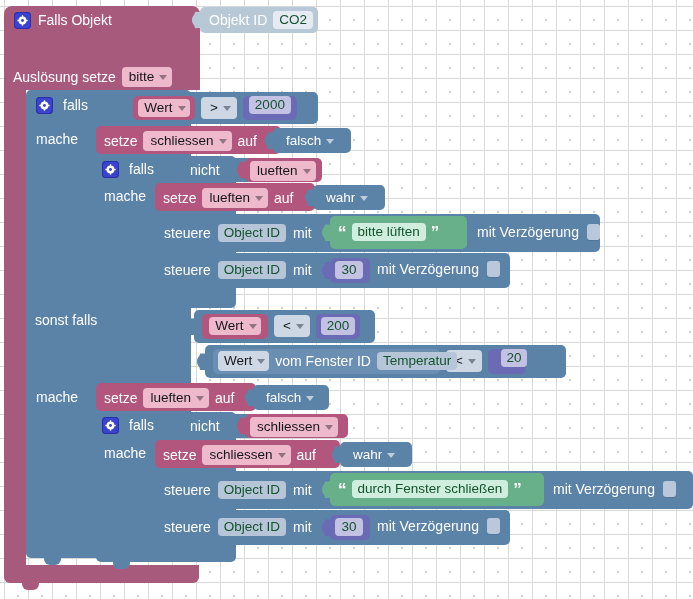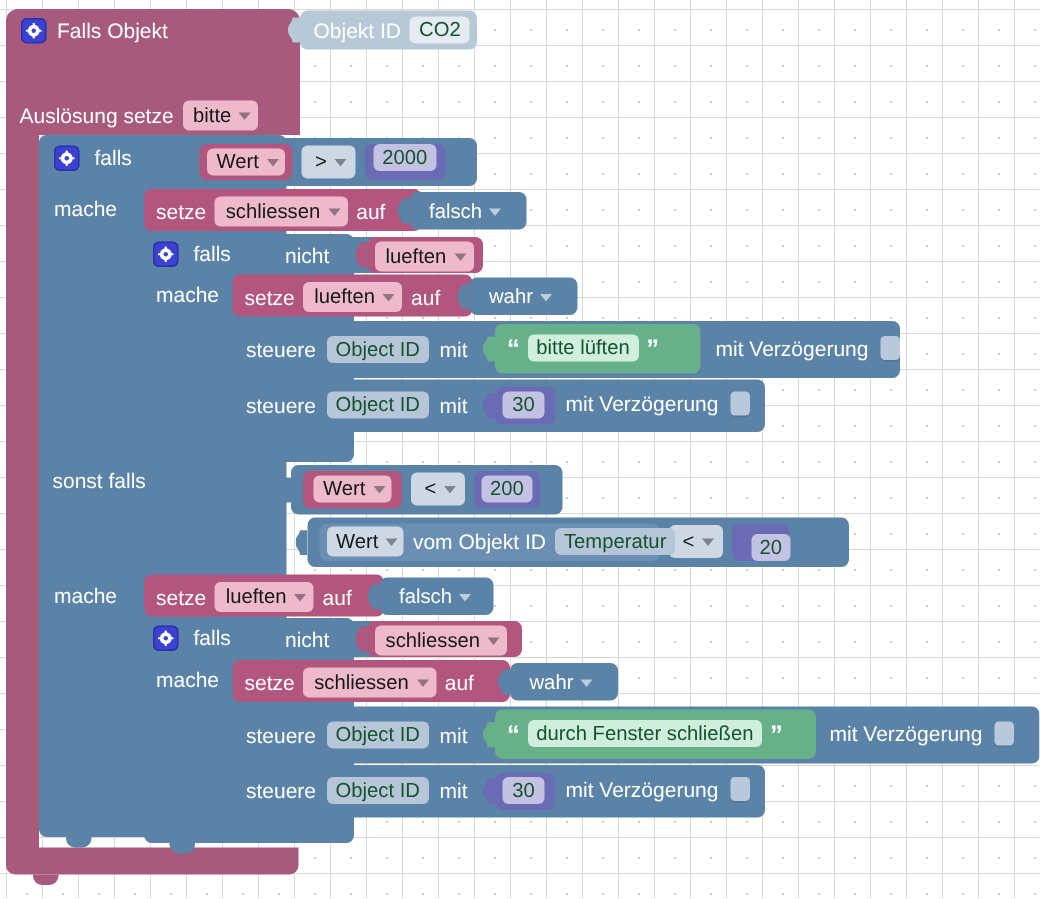--- a/index.html
+++ b/index.html
@@ -338,28 +338,28 @@
   <div class="blk c-logic val" style="left:205px;top:345px;width:361px;height:33px;">
     <span class="notch">
         <i style="background:#5b83a8;"></i>
       </span>
     <div class="row" style="left:8px;top:5px;height:22px;gap:6px;">
       <span class="blk c-logic val" style="position:relative;width:227px;height:25px;display:flex;align-items:center;gap:6px;padding-left:5px;background:#6a8fb2;">
         <span class="dd lt" style="padding:2px 4px 3px 6px;">
           <span>Wert</span>
           <span class="arr"></span>
         </span>
-        <span class="lbl">vom Objekt ID</span>
+        <span class="lbl">vom Fenster ID</span>
         <span class="field bluefld">Temperatur</span>
       </span>
       <span class="dd lt" style="padding:3px 6px 4px 9px;">
         <span>&lt;</span>
         <span class="arr"></span>
       </span>
-      <span class="blk c-math val" style="position:relative;width:38px;height:25px;display:flex;align-items:flex-end;justify-content:center;padding-left:14px;">
+      <span class="blk c-math val" style="position:relative;width:38px;height:25px;display:flex;align-items:flex-start;justify-content:center;padding-left:14px;">
         <span class="field num" style="min-width:26px;">20</span>
       </span>
     </div>
   </div>
 
   <span class="lbl" style="position:absolute;left:36px;top:390px;">mache</span>
 
   <div class="blk c-var stmt" style="left:96px;top:383px;width:160px;height:28px;"></div>
   <div class="row" style="left:104px;top:388px;height:20px;gap:6px;">
     <span class="lbl">setze</span>

